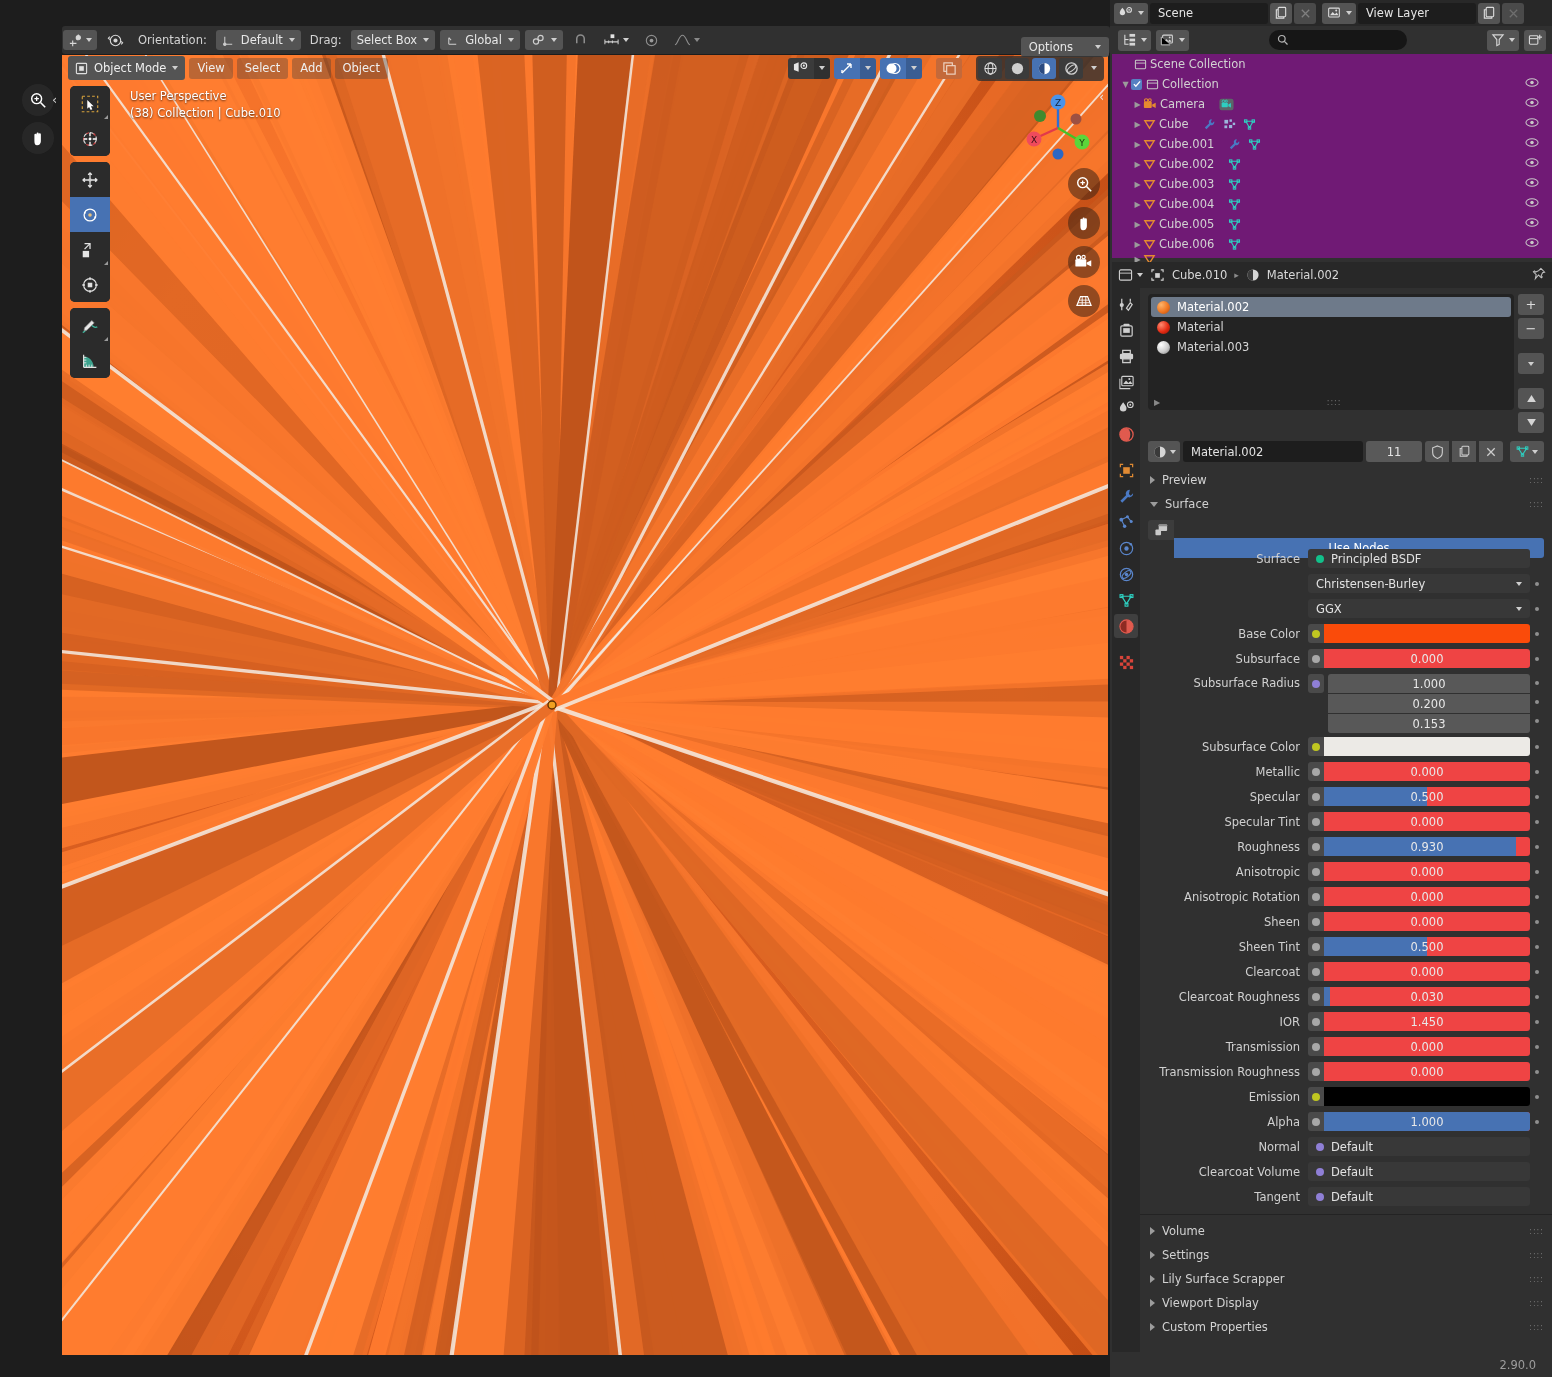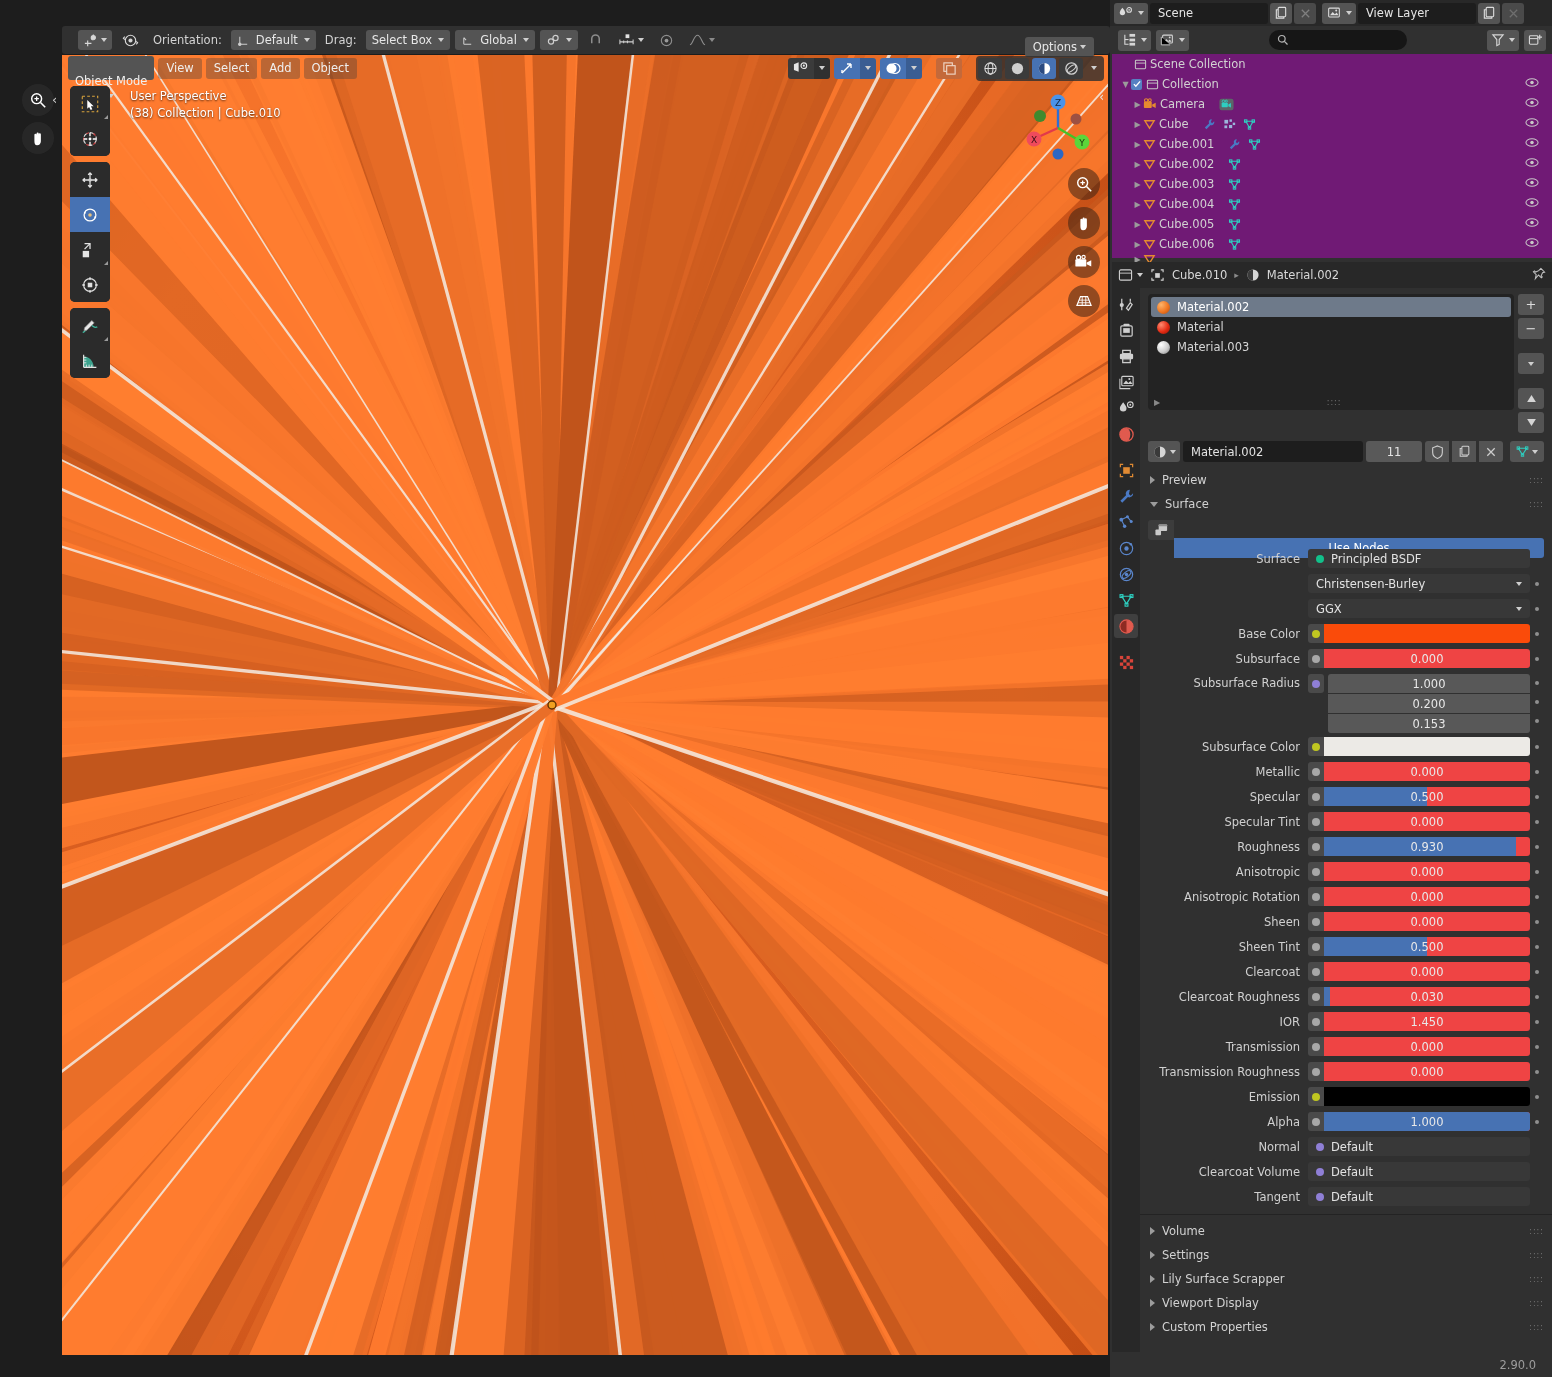--- a/index.html
+++ b/index.html
@@ -4,38 +4,38 @@
 <style>
   * { box-sizing: border-box; margin:0; padding:0; }
   html,body { width:1552px; height:1377px; overflow:hidden; background:#1d1d1d;
     font-family:"DejaVu Sans","Liberation Sans",sans-serif; }
   .app { position:relative; width:1552px; height:1377px; background:#181818; }
 
   
   .viewport-region { position:absolute; left:0; top:0; width:1110px; height:1377px; background:#1d1d1d; }
 
   .tool-settings { position:absolute; left:62px; top:26px; width:1048px; height:28px;
-     background:#303030; border-radius:3px; display:flex; align-items:center; padding:0 16px; gap:5px; }
+     background:#303030; border-radius:3px; display:flex; align-items:center; padding:0 1px; gap:5px; }
   .ts-btn { height:20px; background:#545454; border-radius:3px; display:flex; align-items:center;
      padding:0 5px; gap:3px; color:#e5e5e5; font-size:11.5px; }
   .ts-btn.flat { background:transparent; }
   .ts-label { color:#d4d4d4; font-size:11.5px; padding:0 4px; }
   .ts-drop { height:20px; background:#545454; border-radius:3px; display:flex; align-items:center;
      padding:0 6px; gap:6px; color:#e7e7e7; font-size:11.5px; }
   .chev { width:0;height:0;border-left:3.5px solid transparent;border-right:3.5px solid transparent;
      border-top:4px solid #cfcfcf; }
   .chev.dim { border-top-color:#8a8a8a; }
   .ts-spacer { flex:1; }
   .opt { height:20px; background:#545454; border-radius:3px; display:flex; align-items:center;
-     padding:0 8px; gap:3px; color:#e7e7e7; font-size:11.5px;margin-top:13px; }
+     padding:0 8px; gap:22px; color:#e7e7e7; font-size:11.5px;margin-top:13px; }
 
   .vp-header { position:absolute; left:62px; top:55px; width:1048px; height:26px;
      display:flex; align-items:center; padding:0 6px; gap:4px; z-index:6; }
   .mode-btn { height:21px; background:#545454; border-radius:3px; display:flex; align-items:center;
-     gap:6px; padding:12px 7px; color:#efefef; font-size:11.5px;flex-direction:column; }
+     gap:6px; padding:12px 7px; color:#efefef; font-size:11.5px; }
   .menu-btn { height:21px; border-radius:3px; padding:0 8px; display:flex; align-items:center;
      color:#efefef; font-size:11.5px; background:rgba(60,60,60,.35); }
   .vh-spacer { flex:1; }
   .shade-group { display:flex; align-items:center; gap:3px; background:#2e2e2ecc; border-radius:4px; padding:2px;}
   .sg-item { width:24px;height:21px;border-radius:3px; display:flex;align-items:center;justify-content:center;
      background:#3b3b3b; }
   .sg-item.on { background:#4772b3; }
   .sg-item.ghost { background:transparent; width:16px; }
   .sg-sep { width:6px; }
   .overlay-box { display:flex; align-items:center; background:#3b3b3b; border-radius:3px; overflow:hidden; }

